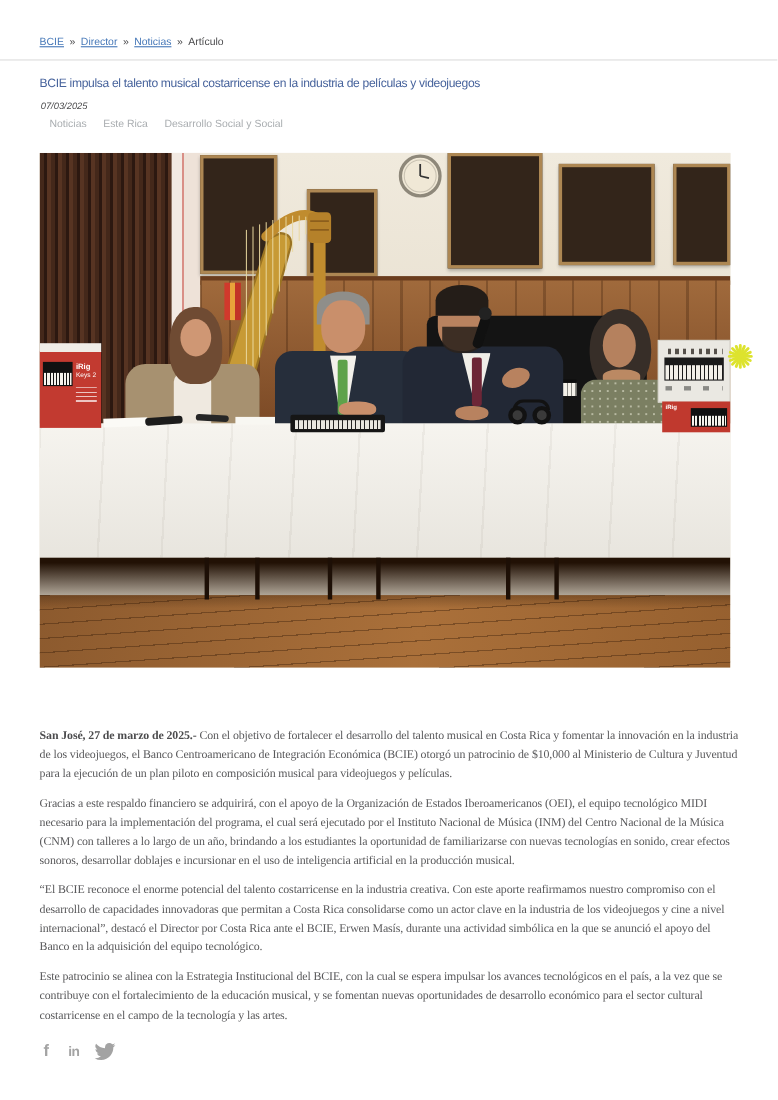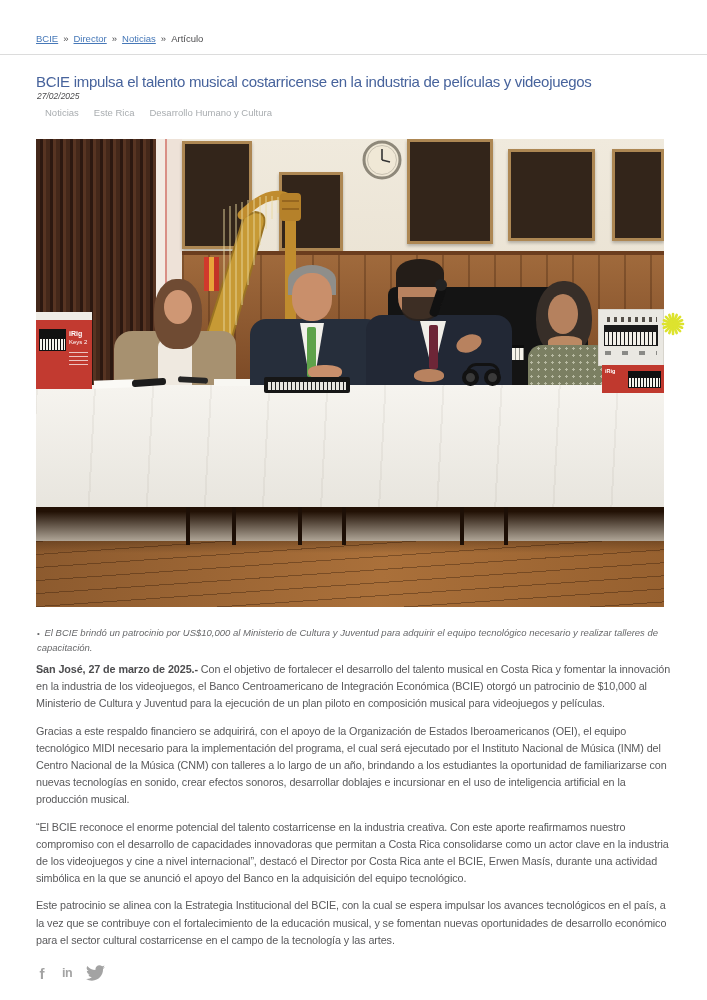--- a/index.html
+++ b/index.html
@@ -6,21 +6,21 @@
   .page{position:relative;width:707px;height:1000px;background:#fff;overflow:hidden;
         font-family:"Liberation Sans",sans-serif;color:#58595b;}
 
   
   .breadcrumb{position:absolute;left:36px;top:33px;font-size:9.5px;color:#4d4d4f;}
   .breadcrumb a{color:#4678b8;text-decoration:underline;cursor:pointer;}
   .breadcrumb .sep{margin:0 5px;color:#4d4d4f;}
   .rule{position:absolute;left:0;top:54px;width:707px;height:1px;background:#dcdcdc;}
 
   
-  .title{position:absolute;left:36px;top:63px;width:665px;font-size:15px;font-weight:500;
+  .title{position:absolute;left:36px;top:63px;width:665px;font-size:11px;font-weight:500;
          letter-spacing:-0.3px;color:#47639c;}
   .date{position:absolute;left:37px;top:91px;font-size:8.5px;font-style:italic;color:#4b4b4d;}
   .tags{position:absolute;left:45px;top:107px;display:flex;gap:15px;font-size:9.5px;color:#a9adb0;}
   .tags span{cursor:pointer;}
 
   
   .photo{position:absolute;left:36px;top:139px;width:628px;height:468px;overflow:hidden;background:#e9e2d3;}
   .photo *{position:absolute;}
   .wall{left:0;top:0;width:628px;height:250px;background:linear-gradient(#f0eadd,#e6ddcc);}
   .wall-strip{left:120px;top:0;width:26px;height:250px;
@@ -128,45 +128,45 @@
       background:repeating-linear-gradient(176deg,rgba(55,28,8,.4) 0 1px,transparent 1px 13px);}
 
   
   .asterisk{position:absolute;left:661px;top:312px;width:24px;height:24px;}
 
   
   .caption{position:absolute;left:37px;top:626px;width:632px;font-size:9.5px;font-style:italic;
       color:#68696b;line-height:14px;}
   .caption .bullet{font-style:normal;font-size:8px;margin-right:2px;}
   .bodytext{position:absolute;left:36px;top:661px;width:636px;}
-  .bodytext p{margin:0 0 10px 0;font-size:10.8px;line-height:17.2px;letter-spacing:-0.1px;color:#59595b;}
+  .bodytext p{margin:0 0 10px 0;font-size:10.8px;line-height:17.2px;letter-spacing:-0.1px;color:#59595b;font-family:Liberation Serif, serif;}
   .bodytext b{color:#4c4c4e;}
 
   
   .social{display:flex;align-items:center;gap:10px;margin-top:14px;height:20px;}
   .soc{color:#a3a3a3;cursor:pointer;display:flex;align-items:center;justify-content:center;height:20px;}
   .soc.fb{font-size:15px;font-weight:bold;width:12px;}
   .soc.li{font-size:12.5px;font-weight:bold;letter-spacing:-0.5px;width:18px;}
 </style>
 </head>
 <body>
 
 <div class="page">
 
   <nav class="breadcrumb">
     <a>BCIE</a><span class="sep">»</span><a>Director</a><span class="sep">»</span><a>Noticias</a><span class="sep">»</span><span>Artículo</span>
   </nav>
   <div class="rule"></div>
 
   <h1 class="title">BCIE impulsa el talento musical costarricense en la industria de películas y videojuegos</h1>
-  <div class="date">27/02/2025</div>
+  <div class="date">07/03/2025</div>
   <div class="tags">
     <span>Noticias</span>
     <span>Este Rica</span>
-    <span>Desarrollo Humano y Cultura</span>
+    <span>Desarrollo Social y Social</span>
   </div>
 
   <div class="photo">
     <div class="wall"></div>
     <div class="wall-strip"></div>
     <div class="curtain"></div>
     <div class="panel p1"></div>
     <div class="panel p2"></div>
     <div class="panel p3"></div>
     <div class="panel p4"></div>
@@ -291,24 +291,20 @@
         <line x1="4.9" y1="4.9" x2="19.1" y2="19.1"></line>
         <line x1="19.1" y1="4.9" x2="4.9" y2="19.1"></line>
         <line x1="8.3" y1="2.9" x2="15.7" y2="21.1"></line>
         <line x1="15.7" y1="2.9" x2="8.3" y2="21.1"></line>
         <line x1="2.9" y1="8.3" x2="21.1" y2="15.7"></line>
         <line x1="2.9" y1="15.7" x2="21.1" y2="8.3"></line>
       </g>
     </svg>
   </div>
 
-  <div class="caption">
-    <span class="bullet">•</span>
-    <span>El BCIE brindó un patrocinio por US$10,000 al Ministerio de Cultura y Juventud para adquirir el equipo tecnológico necesario y realizar talleres de capacitación.</span>
-  </div>
 
   <div class="bodytext">
     <p><b>San José, 27 de marzo de 2025.-</b><span> Con el objetivo de fortalecer el desarrollo del talento musical en Costa Rica y fomentar la innovación en la industria de los videojuegos, el Banco Centroamericano de Integración Económica (BCIE) otorgó un patrocinio de $10,000 al Ministerio de Cultura y Juventud para la ejecución de un plan piloto en composición musical para videojuegos y películas.</span></p>
     <p><span>Gracias a este respaldo financiero se adquirirá, con el apoyo de la Organización de Estados Iberoamericanos (OEI), el equipo tecnológico MIDI necesario para la implementación del programa, el cual será ejecutado por el Instituto Nacional de Música (INM) del Centro Nacional de la Música (CNM) con talleres a lo largo de un año, brindando a los estudiantes la oportunidad de familiarizarse con nuevas tecnologías en sonido, crear efectos sonoros, desarrollar doblajes e incursionar en el uso de inteligencia artificial en la producción musical.</span></p>
     <p><span>“El BCIE reconoce el enorme potencial del talento costarricense en la industria creativa. Con este aporte reafirmamos nuestro compromiso con el desarrollo de capacidades innovadoras que permitan a Costa Rica consolidarse como un actor clave en la industria de los videojuegos y cine a nivel internacional”, destacó el Director por Costa Rica ante el BCIE, Erwen Masís, durante una actividad simbólica en la que se anunció el apoyo del Banco en la adquisición del equipo tecnológico.</span></p>
     <p><span>Este patrocinio se alinea con la Estrategia Institucional del BCIE, con la cual se espera impulsar los avances tecnológicos en el país, a la vez que se contribuye con el fortalecimiento de la educación musical, y se fomentan nuevas oportunidades de desarrollo económico para el sector cultural costarricense en el campo de la tecnología y las artes.</span></p>
 
     <div class="social">
       <span class="soc fb">f</span>
       <span class="soc li">in</span>

